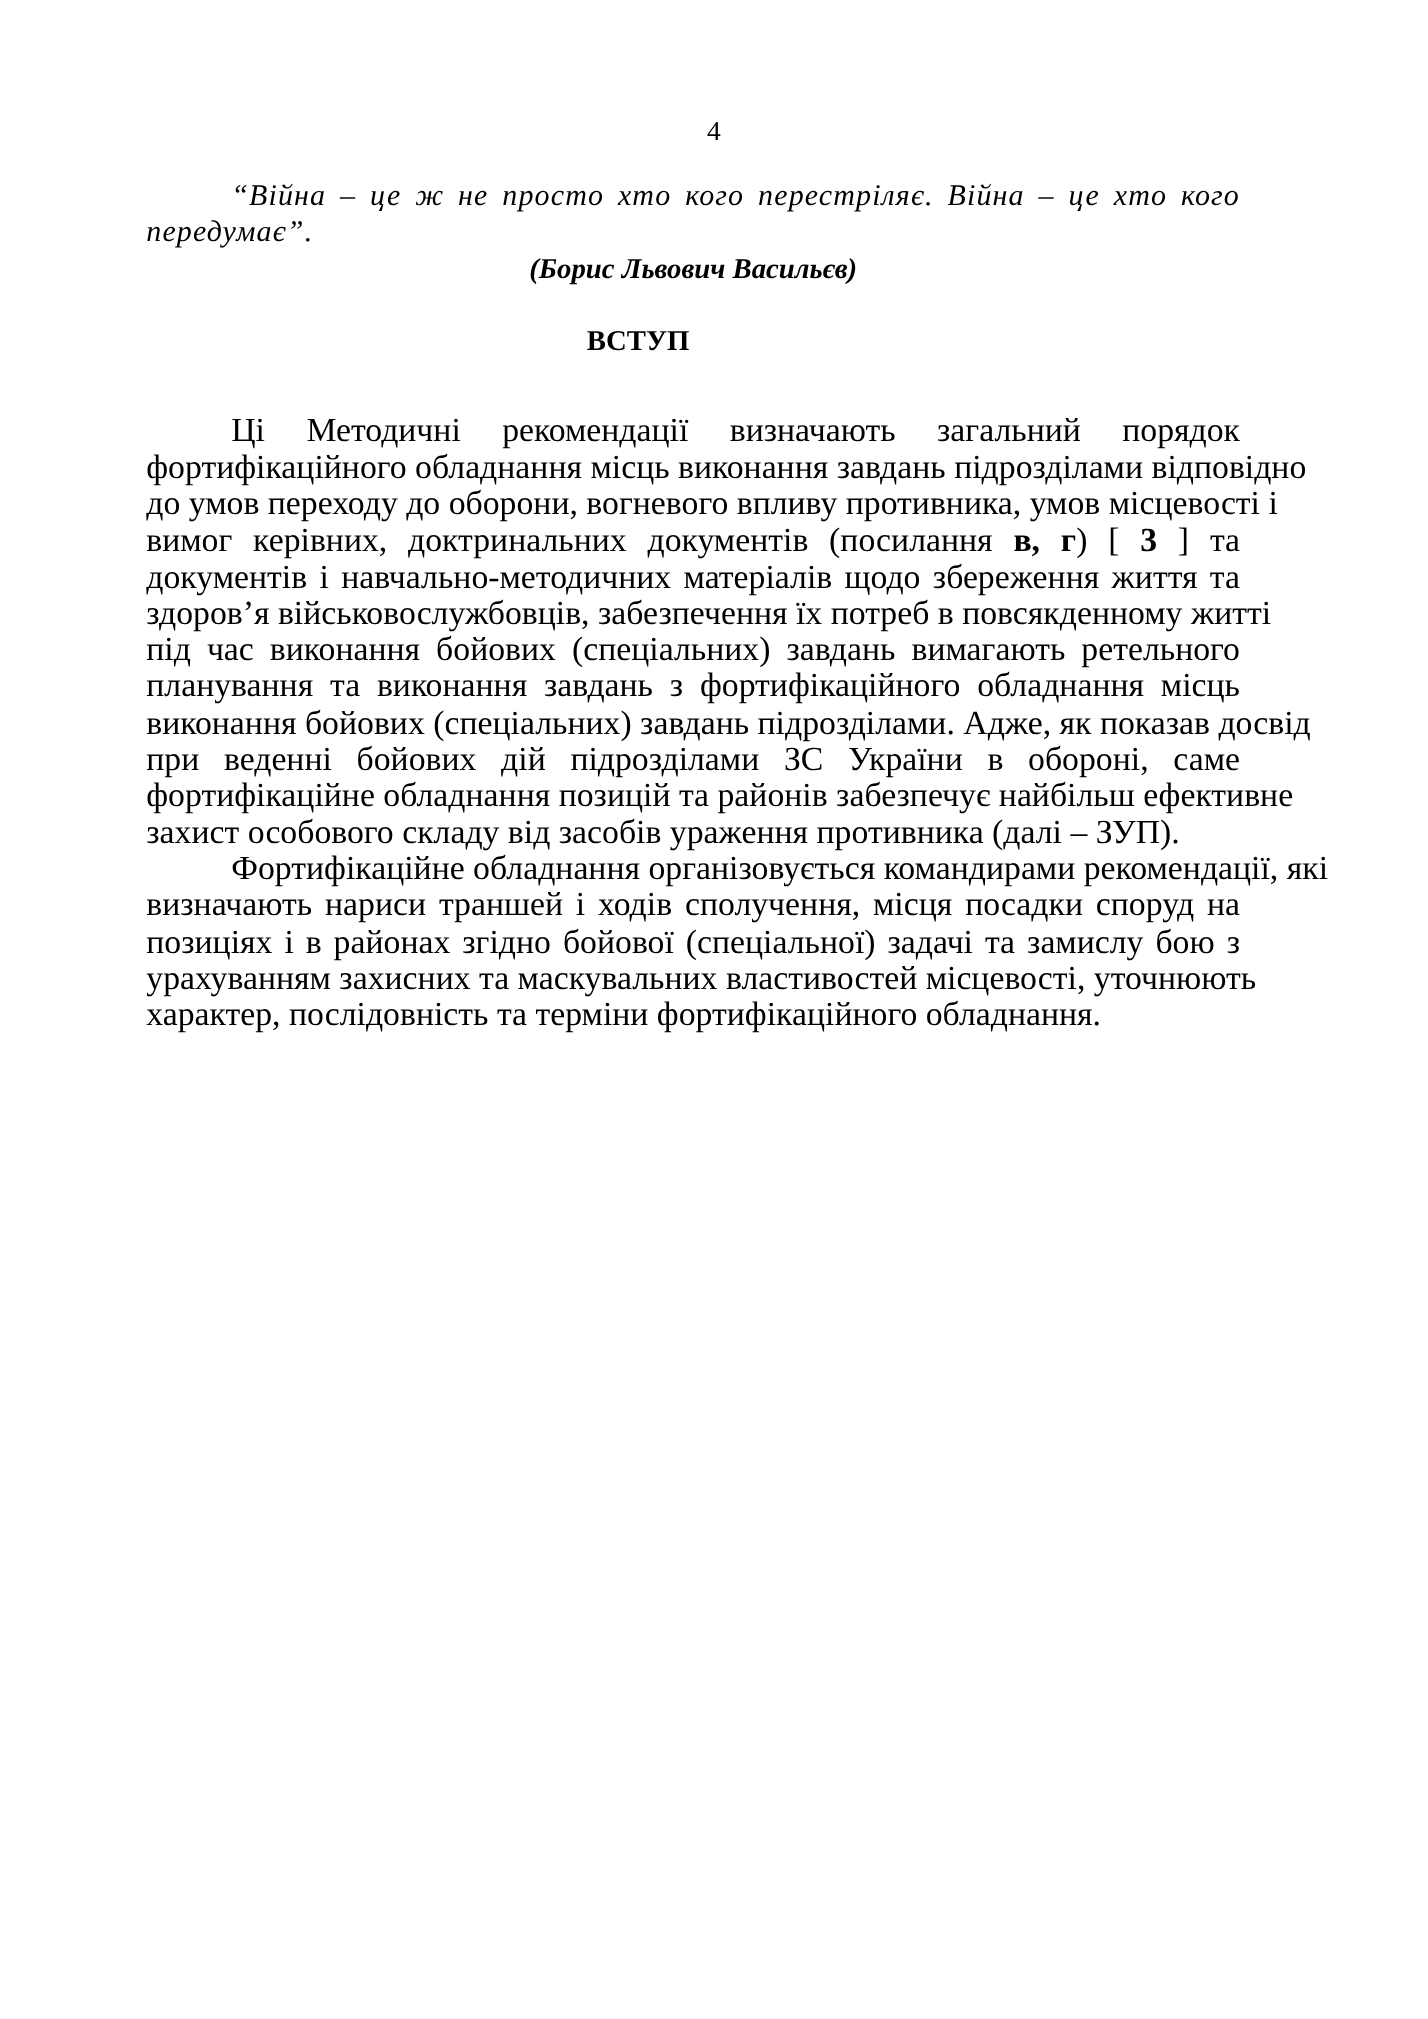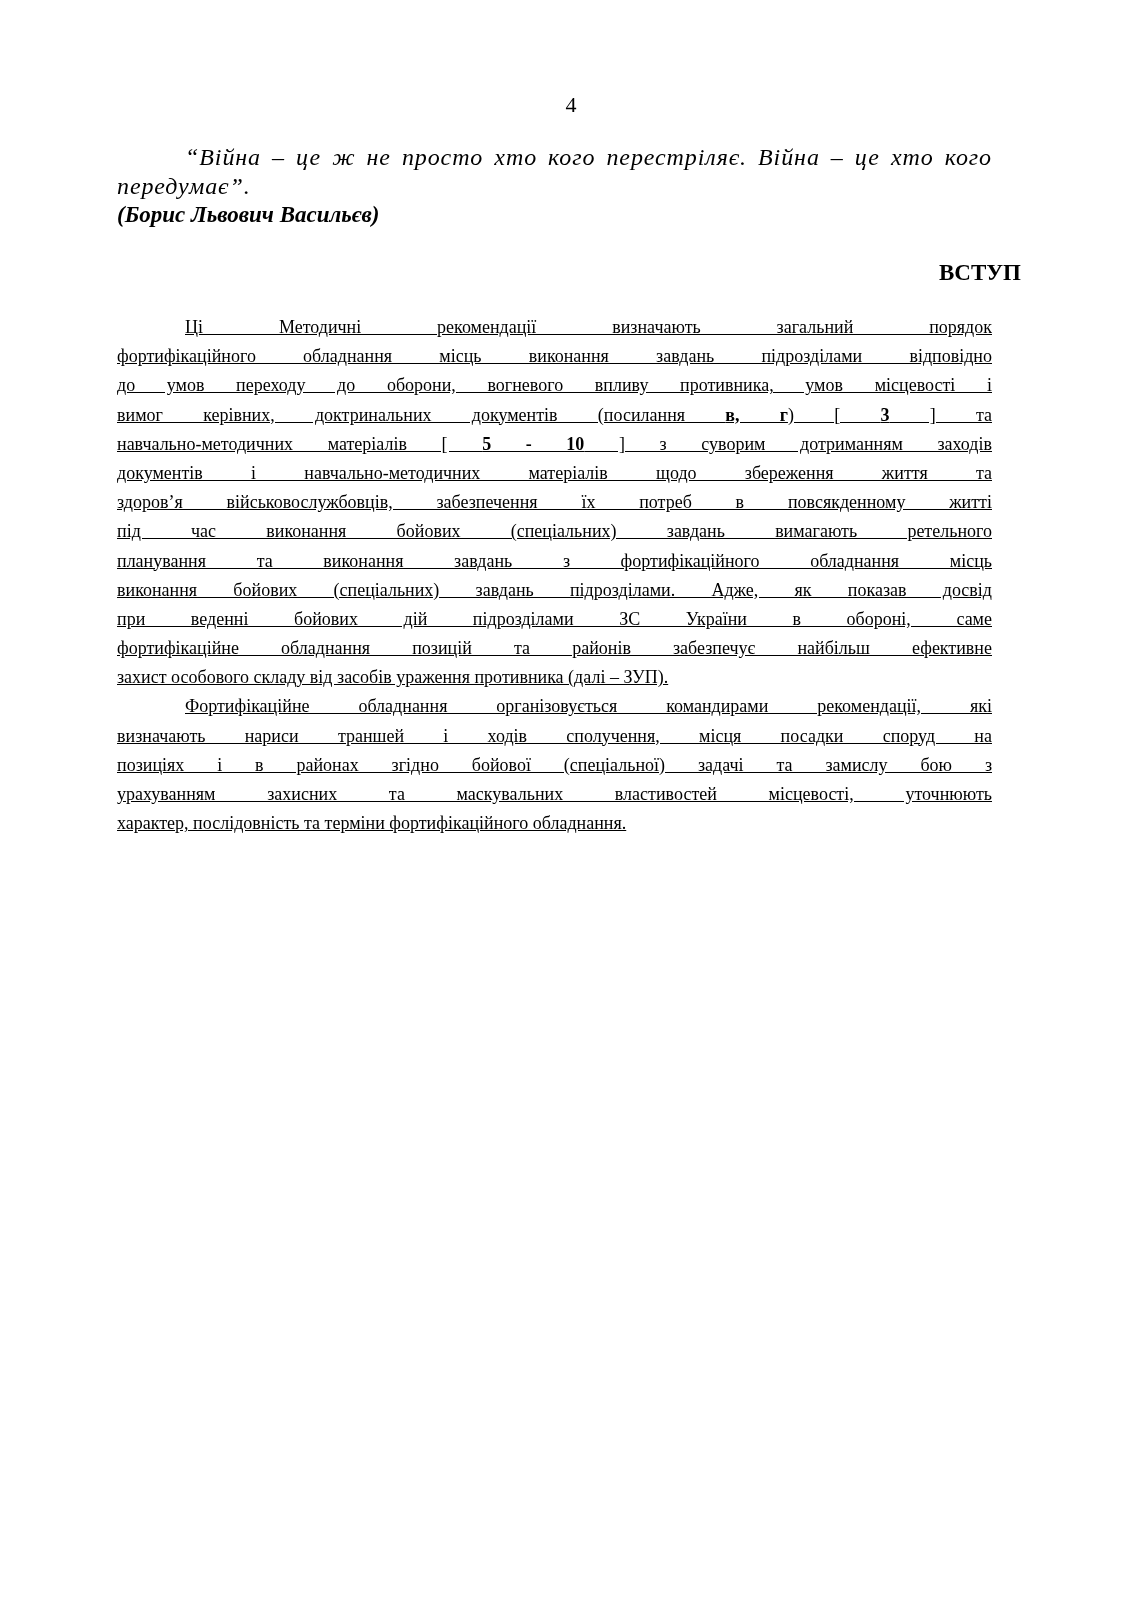--- a/index.html
+++ b/index.html
@@ -11,30 +11,30 @@
   .page-number {
     position: absolute; top: 92px; left: 0; width: 1142px; text-align: center;
     font-size: 22px; line-height: 26px;
   }
   .epigraph {
     position: absolute; left: 117px; top: 143px; width: 875px;
     font-size: 24px; line-height: 29px; font-style: italic; text-align: justify;
     text-indent: 68px; letter-spacing: 0.9px; word-spacing: 4px;
   }
   .epigraph-author {
-    position: absolute; left: 117px; top: 200px; width: 875px; text-align: left;
+    position: absolute; left: 117px; top: 200px; width: 875px; text-align: center;
     font-size: 23px; line-height: 29px; font-style: italic; font-weight: bold;
   }
   .heading {
-    position: absolute; left: 0; top: 259px; width: 1021px; text-align: right;
+    position: absolute; left: 0; top: 259px; width: 1021px; text-align: center;
     font-size: 23px; line-height: 28px; font-weight: bold;
   }
   .body {
-    position: absolute; left: 117px; top: 313px; width: 875px;
-    font-size: 18px; line-height: 29.2px; text-decoration: underline;
+    position: absolute; left: 117px; top: 330px; width: 875px;
+    font-size: 27px; line-height: 29.2px;
   }
   .line { display: block; white-space: nowrap; height: 29.2px; }
   .line.j { text-align: justify; text-align-last: justify; }
   .line.indent { padding-left: 68px; }
   b { font-weight: bold; }
 </style>
 </head>
 <body>
 
 <div class="page">
@@ -50,21 +50,20 @@
 
   <div class="heading">ВСТУП</div>
 
   <div class="body">
 
     <div>
       <span class="line j indent">Ці Методичні рекомендації визначають загальний порядок</span>
       <span class="line j">фортифікаційного обладнання місць виконання завдань підрозділами відповідно</span>
       <span class="line j">до умов переходу до оборони, вогневого впливу противника, умов місцевості і</span>
       <span class="line j"><span>вимог керівних, доктринальних документів (посилання </span><b>в, г</b><span>) [ </span><b>3</b><span> ] та</span></span>
-      <span class="line j"><span>навчально-методичних матеріалів [ </span><b>5 - 10</b><span> ] з суворим дотриманням заходів</span></span>
     </div>
 
     <div>
       <span class="line j">документів і навчально-методичних матеріалів щодо збереження життя та</span>
       <span class="line j">здоров’я військовослужбовців, забезпечення їх потреб в повсякденному житті</span>
       <span class="line j">під час виконання бойових (спеціальних) завдань вимагають ретельного</span>
       <span class="line j">планування та виконання завдань з фортифікаційного обладнання місць</span>
       <span class="line j">виконання бойових (спеціальних) завдань підрозділами. Адже, як показав досвід</span>
       <span class="line j">при веденні бойових дій підрозділами ЗС України в обороні, саме</span>
       <span class="line j">фортифікаційне обладнання позицій та районів забезпечує найбільш ефективне</span>

